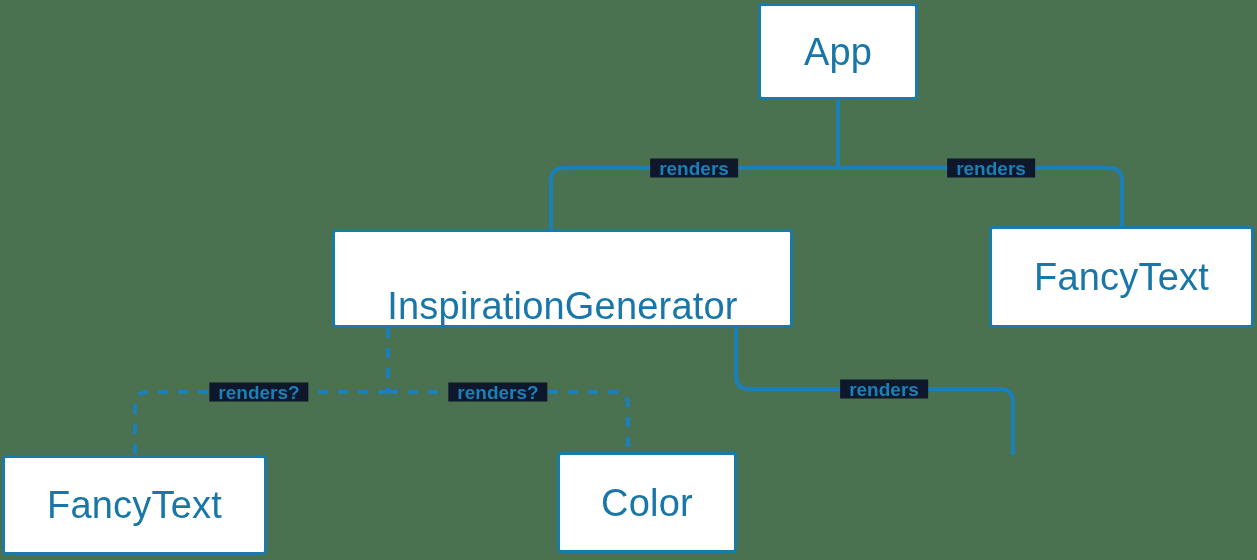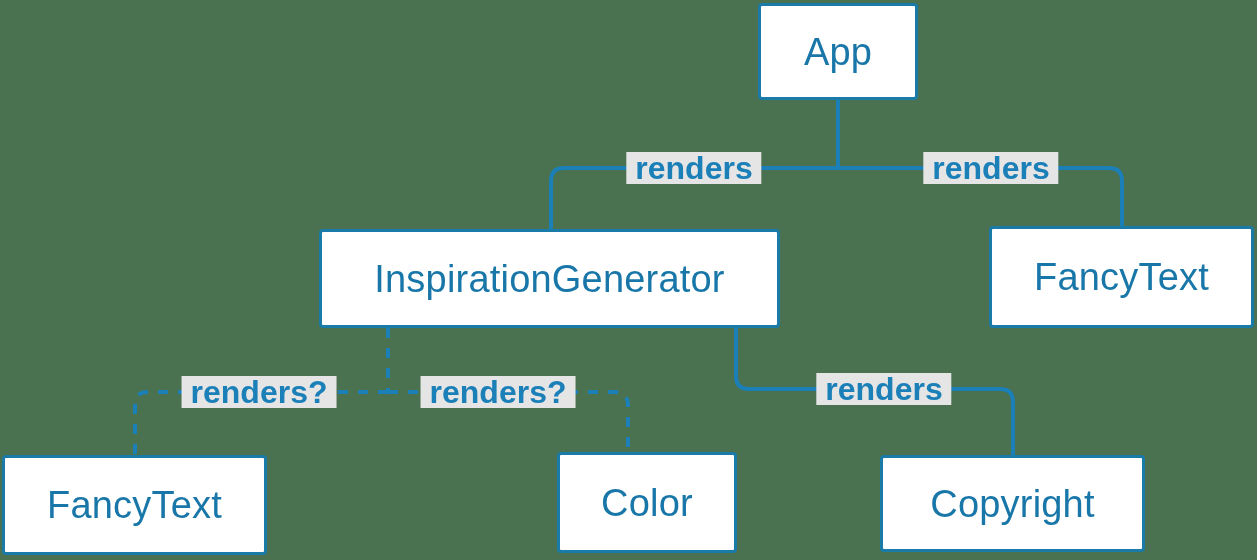--- a/index.html
+++ b/index.html
@@ -36,23 +36,23 @@
     font-weight: 400;
     letter-spacing: 0.2px;
     white-space: nowrap;
   }
   .node-label {
     line-height: 1;
   }
   .edge-label {
     position: absolute;
     color: #1b7fb8;
-    font-size: 32px;
+    font-size: 19px;
     font-weight: 600;
-    background: #e5e5e5;
+    background: #0f172a;
     padding: 0 9px;
     white-space: nowrap;
     line-height: 1;
     transform: translate(-50%, -50%);
   }
 </style>
 </head>
 <body>
 
 <div id="canvas">
@@ -75,39 +75,36 @@
       <path d="M 388 392 L 148 392 Q 135 392 135 405 L 135 455"></path>
 
       <path d="M 388 392 L 615 392 Q 628 392 628 405 L 628 452"></path>
     </g>
   </svg>
 
   <div class="node" style="left:758px; top:3px; width:160px; height:97px; font-size:38px;">
     <span class="node-label">App</span>
   </div>
 
-  <div class="node" style="left:319px; top:229px; width:461px; height:99px; font-size:38px;">
+  <div class="node" style="left:332px; top:229px; width:461px; height:99px; font-size:38px;align-items:flex-end;">
     <span class="node-label">InspirationGenerator</span>
   </div>
 
   <div class="node" style="left:989px; top:226px; width:265px; height:102px; font-size:38px;">
     <span class="node-label">FancyText</span>
   </div>
 
   <div class="node" style="left:2px; top:455px; width:265px; height:100px; font-size:38px;">
     <span class="node-label">FancyText</span>
   </div>
 
   <div class="node" style="left:538px; top:452px; width:180px; height:101px; font-size:38px;margin-left:19px;">
     <span class="node-label">Color</span>
   </div>
 
-  <div class="node" style="left:880px; top:455px; width:265px; height:97px; font-size:38px;">
-    <span class="node-label">Copyright</span>
-  </div>
 
   <div class="edge-label" style="left:694px; top:168px;">renders</div>
 
   <div class="edge-label" style="left:991px; top:168px;">renders</div>
 
   <div class="edge-label" style="left:259px; top:392px;">renders?</div>
 
   <div class="edge-label" style="left:498px; top:392px;">renders?</div>
 
   <div class="edge-label" style="left:884px; top:389px;">renders</div>

